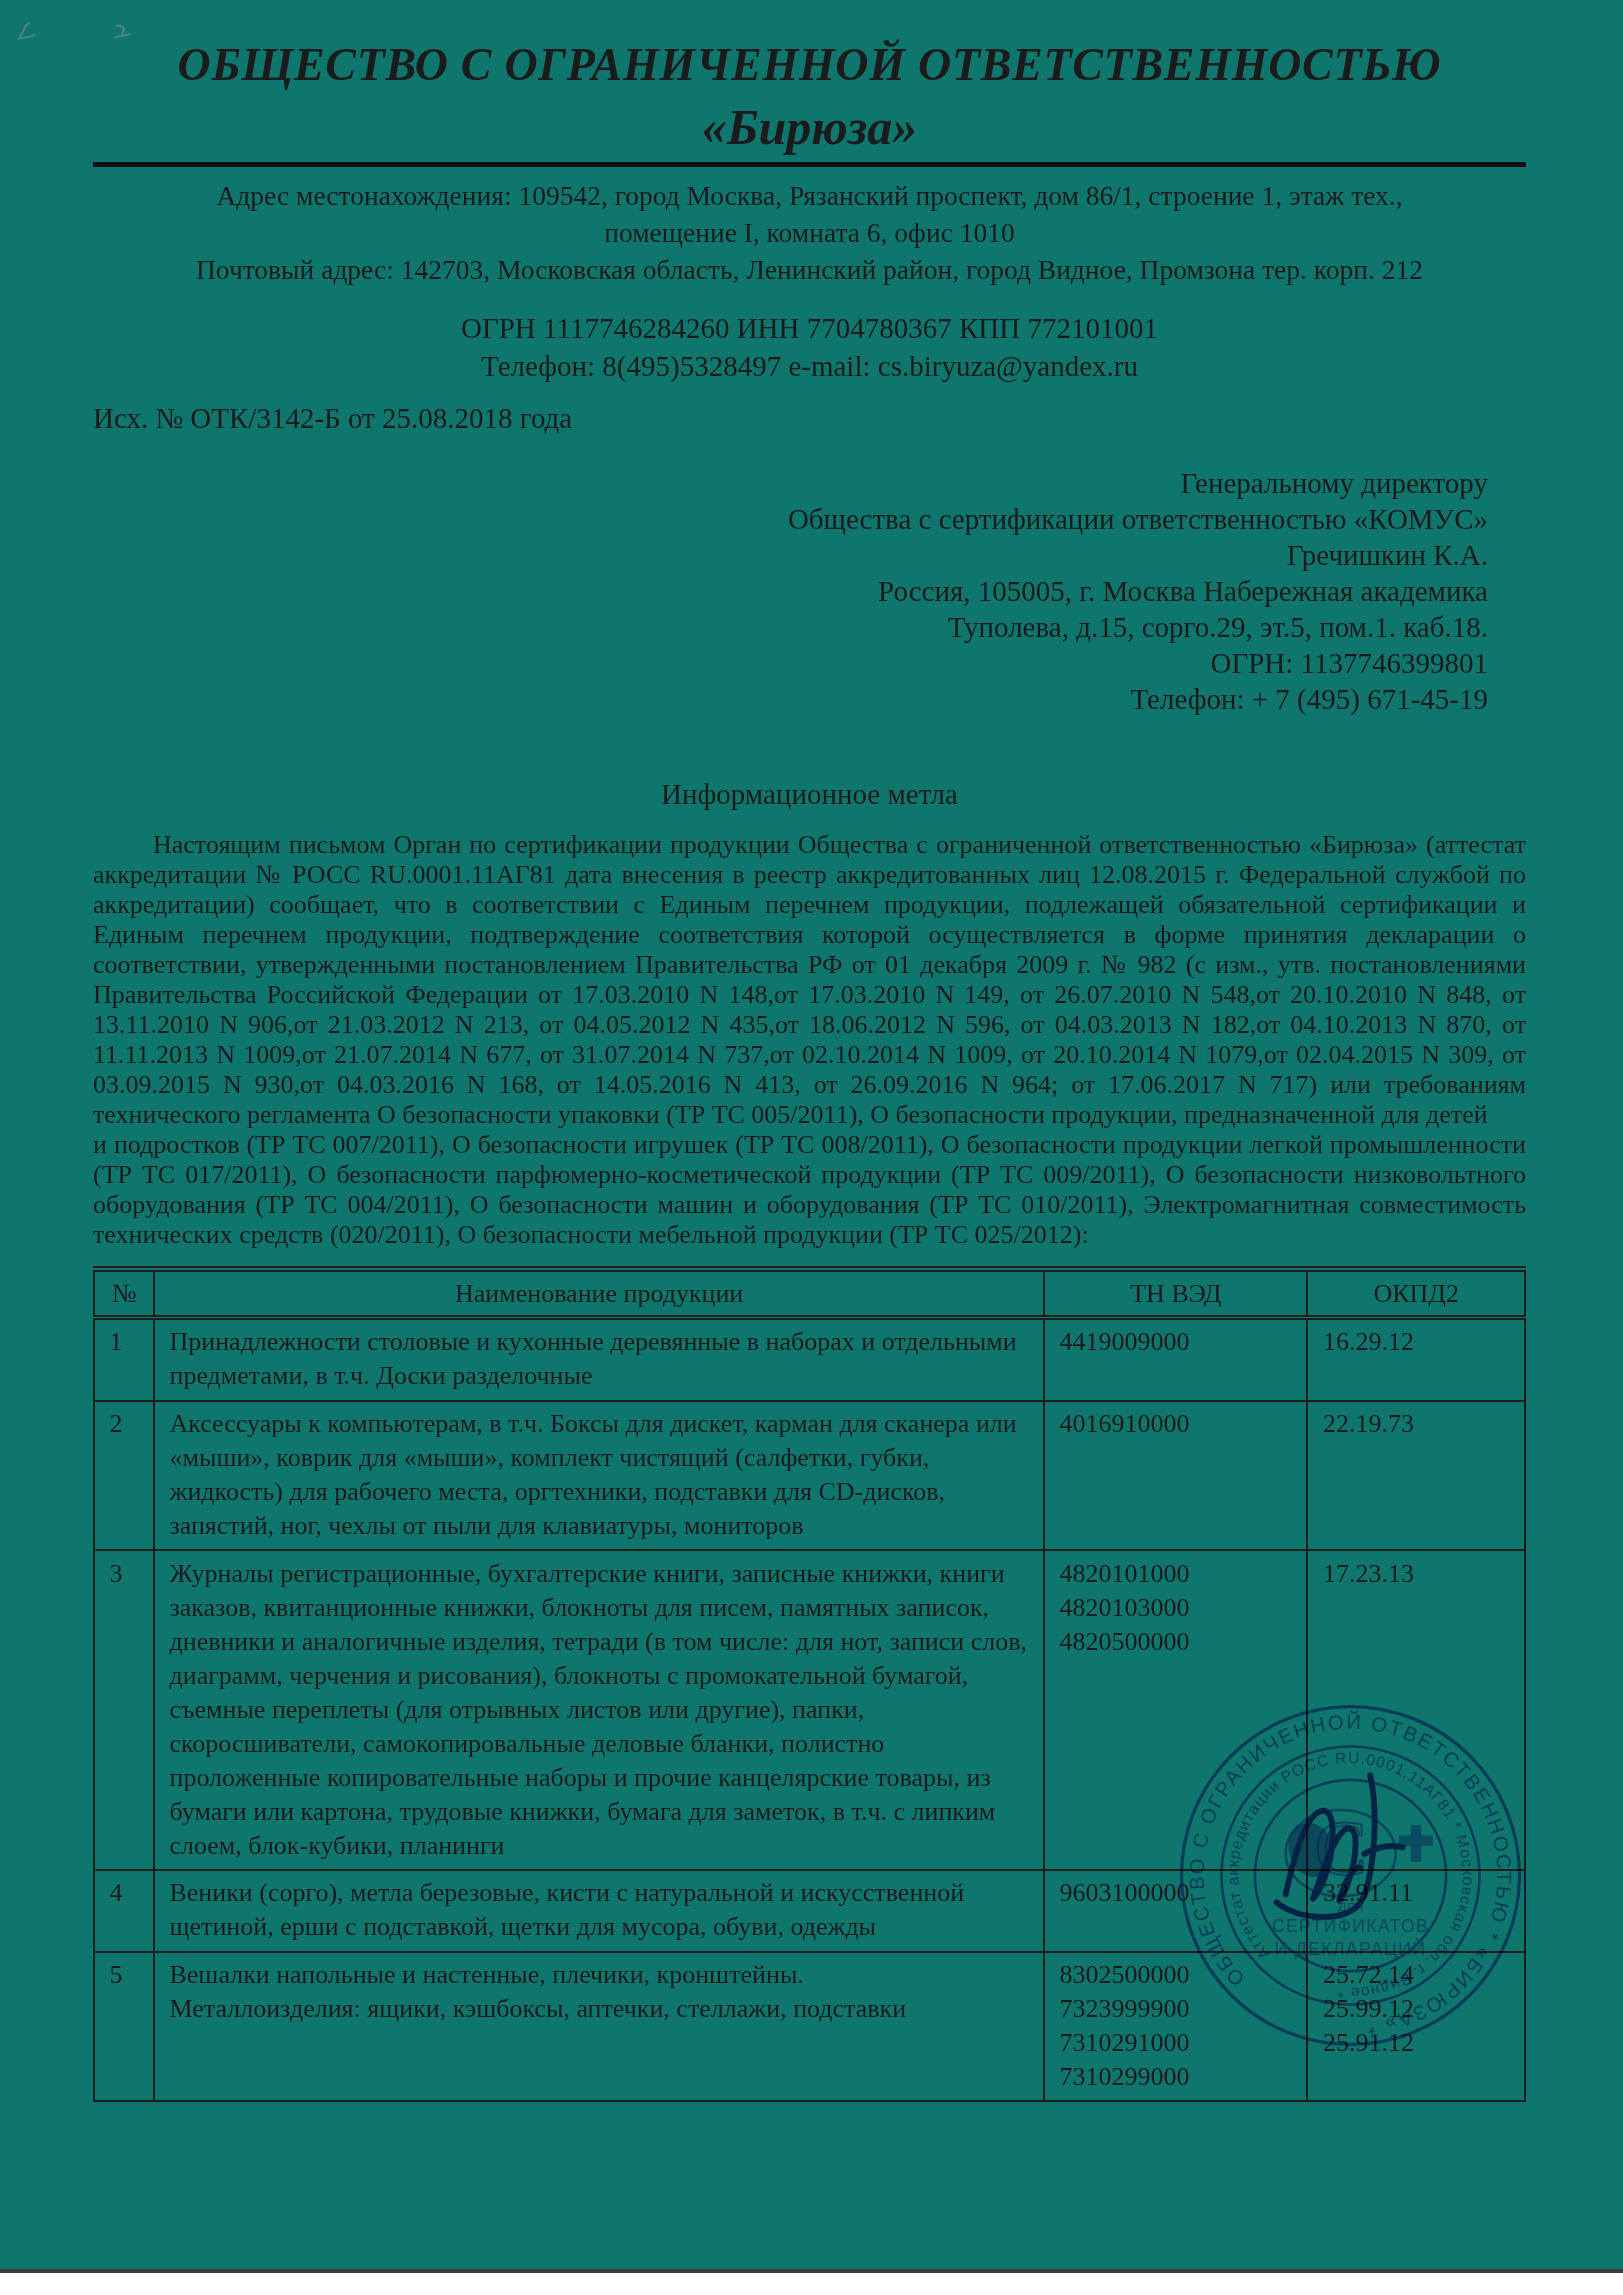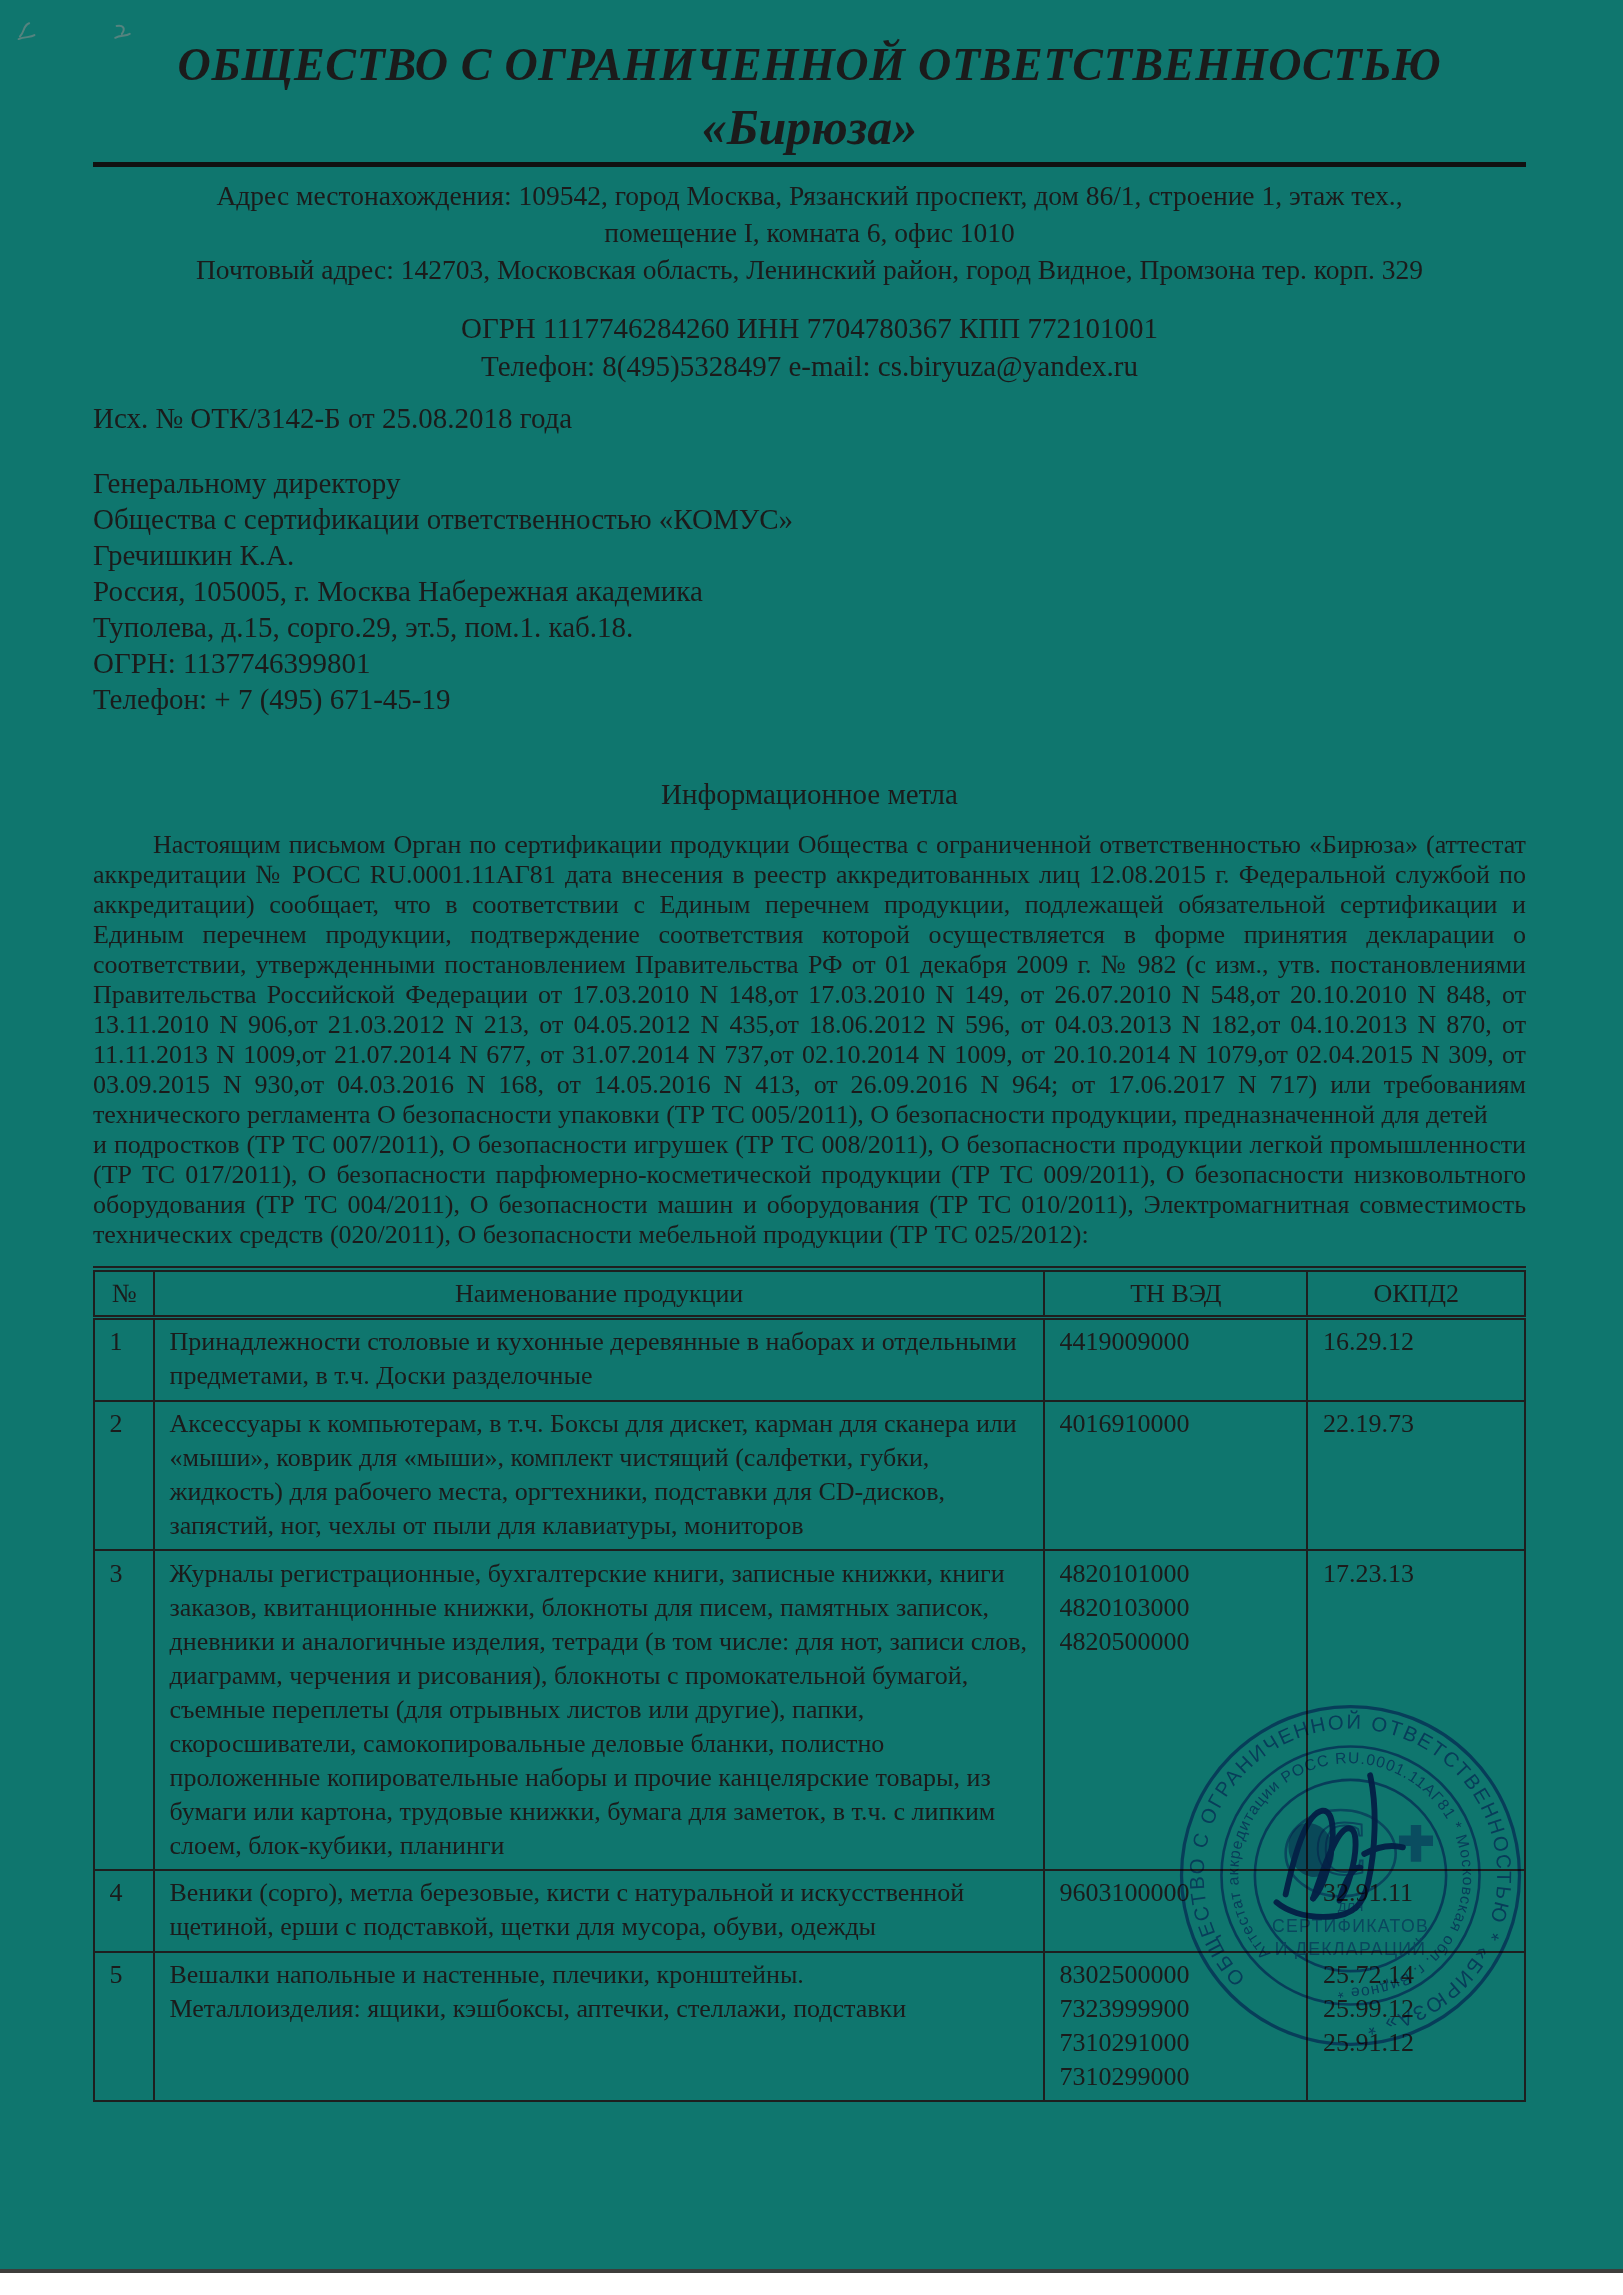--- a/index.html
+++ b/index.html
@@ -26,22 +26,22 @@
     font-size:50px; font-weight:bold; font-style:italic;
     line-height:56px;
   }
   .head-rule { margin-top:7.9px; border-top:5.9px solid #111; }
   .addr-block { margin-top:9.2px; text-align:center; font-size:27.5px; line-height:37px; }
   .contacts   { margin-top:21px; text-align:center; font-size:29px; line-height:38px; }
 
   .out-ref { margin-top:17px; font-size:29px; line-height:33px; text-align:left; }
 
   .addressee {
-    margin-top:30px; margin-right:79px;
-    font-size:29px; line-height:36px;
+    margin-top:30px; margin-right:38px;
+    text-align:right; font-size:29px; line-height:36px;
   }
 
   
   .letter-title { margin-top:60px; text-align:center; font-size:29px; line-height:35px; }
   .body-text { margin-top:18.3px; font-size:26px; line-height:30px; text-align:justify; }
   .body-text p.first { text-indent:60px; }
 
   
   table.products {
     margin-top:15.7px;
@@ -99,21 +99,21 @@
 
   <div class="content">
 
     <div class="company-line1">ОБЩЕСТВО С ОГРАНИЧЕННОЙ ОТВЕТСТВЕННОСТЬЮ</div>
     <div class="company-line2">«Бирюза»</div>
     <div class="head-rule"></div>
 
     <div class="addr-block">
       <div>Адрес местонахождения: 109542, город Москва, Рязанский проспект, дом 86/1, строение 1, этаж тех.,</div>
       <div>помещение I, комната 6, офис 1010</div>
-      <div>Почтовый адрес: 142703, Московская область, Ленинский район, город Видное, Промзона тер. корп. 329</div>
+      <div>Почтовый адрес: 142703, Московская область, Ленинский район, город Видное, Промзона тер. корп. 212</div>
     </div>
 
     <div class="contacts">
       <div>ОГРН 1117746284260 ИНН 7704780367 КПП 772101001</div>
       <div>Телефон: 8(495)5328497 e-mail: cs.biryuza@yandex.ru</div>
     </div>
 
     <div class="out-ref">Исх. № ОТК/3142-Б от 25.08.2018 года</div>
 
     <div class="addressee">

